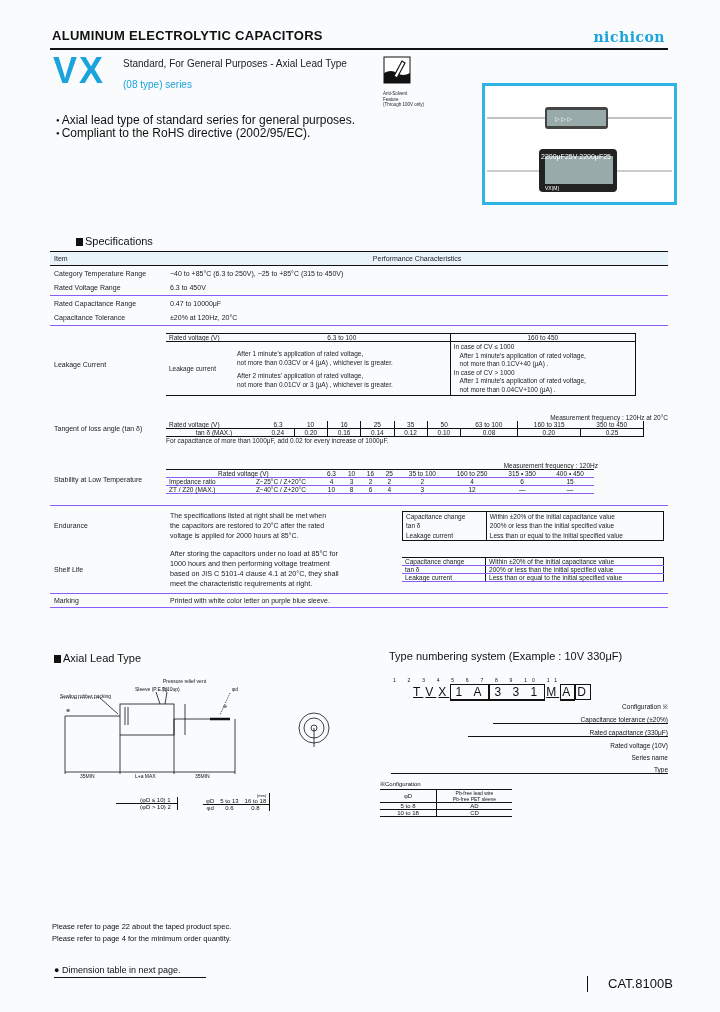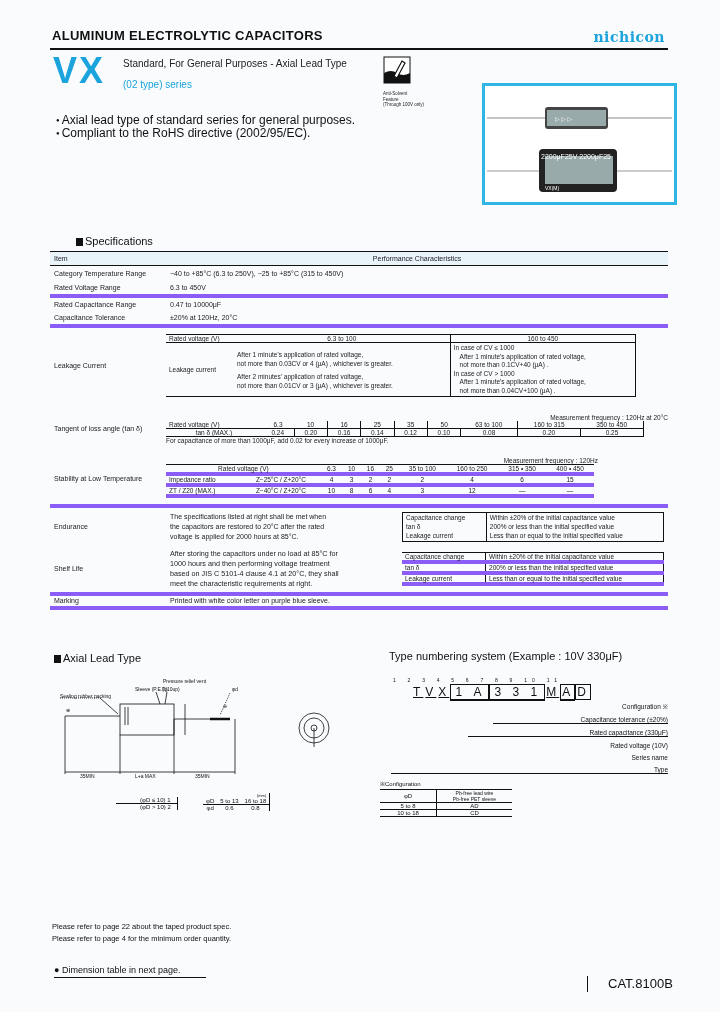--- a/index.html
+++ b/index.html
@@ -16,21 +16,21 @@
   .bullets { left:56px; top:114px; font-size:12px; line-height:13px; }
   .bullets div::before { content:"\25CF"; font-size:6px; margin-right:2px; vertical-align:2px; }
   .photo { left:482px; top:83px; width:195px; height:122px; border:3px solid #2fb4e4; background:#fff; box-sizing:border-box; }
   .h2 { font-size:11px; }
   .h2::before { content:""; display:inline-block; width:7px; height:8px; background:#111; margin-right:2px; vertical-align:-1px; }
   table { border-collapse:collapse; }
   .spec { left:50px; top:251px; width:618px; font-size:7px; color:#222; }
   .spec td { padding:1px 4px; vertical-align:middle; }
   .spec .hdr td { background:#e9f3fa; border-top:1px solid #111; border-bottom:1px solid #111; height:11px; }
   .spec .item { width:108px; }
-  .bb td { border-bottom:4px solid #8b5cf6;margin-left:24px; }
+  .bb td { border-bottom:1px solid #8b5cf6;margin-left:24px; }
   .sub { font-size:6.5px; border-collapse:collapse; }
   .sub td { padding:0 3px; text-align:center; }
   .bx { border:1px solid #111; }
   .note { font-size:6.5px; }
   .foot { left:52px; top:921px; font-size:7.5px; line-height:12px; }
   .dimnote { left:54px; top:965px; font-size:9px; width:152px; border-bottom:1px solid #111; padding-bottom:2px; }
   .cat { left:587px; top:976px; font-size:13px; border-left:1px solid #111; padding-left:20px; line-height:16px;text-align:center; }
   .tn-title { left:389px; top:650px; font-size:11px; }
   .digits { left:393px; top:677px; font-size:5px; letter-spacing:5.2px; }
   .code { left:412px; top:684px; font-size:12px; letter-spacing:3px; }
@@ -38,21 +38,21 @@
   .tn-row { right:52px; font-size:6.5px; text-align:right; }
 </style>
 </head>
 <body>
 
 <div class="abs title">ALUMINUM ELECTROLYTIC CAPACITORS</div>
 <div class="abs brand">nichicon</div>
 <div class="abs rule"></div>
 <div class="abs vx">VX</div>
 <div class="abs subtitle">Standard, For General Purposes - Axial Lead Type</div>
-<div class="abs series">(02 type) series</div>
+<div class="abs series">(08 type) series</div>
 <svg class="abs badge" viewBox="0 0 28 28">
   <rect x="1" y="1" width="26" height="26" fill="#fff" stroke="#111" stroke-width="1"></rect>
   <path d="M1 17 Q8 13 14 17 T27 17 V27 H1Z" fill="#111"></path>
   <path d="M11 20 L19 5 L22 7 L14 22Z" fill="#fff" stroke="#111" stroke-width="1.2"></path>
 </svg>
 <div class="abs badge-text">
   <div>Anti-Solvent</div>
   <div>Feature</div>
   <div>(Through 100V only)</div>
 </div>

